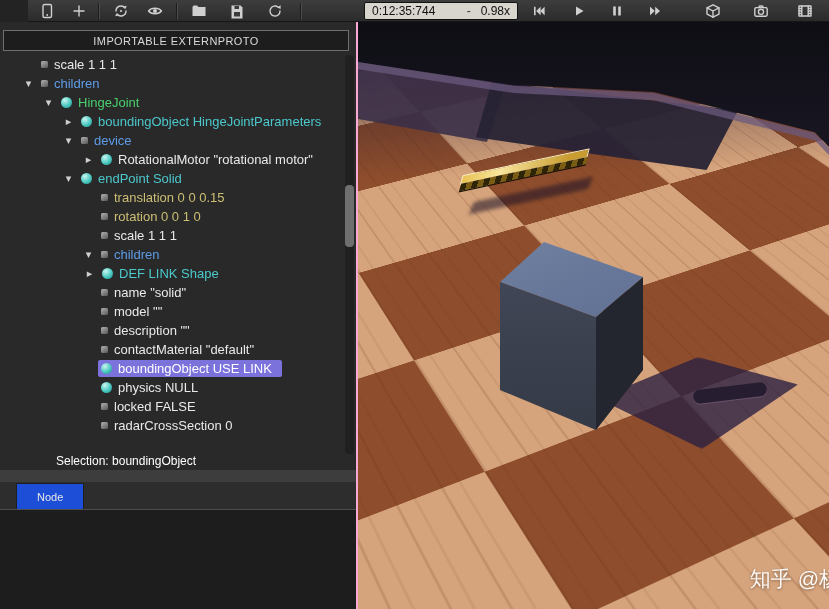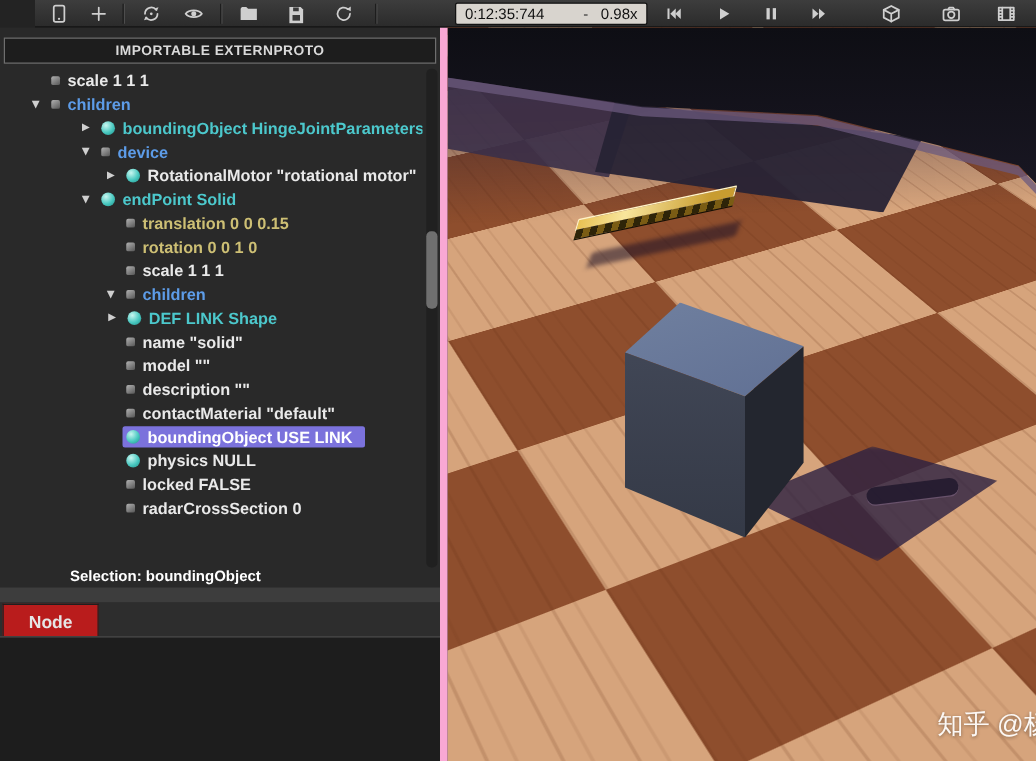--- a/index.html
+++ b/index.html
@@ -19,21 +19,21 @@
   .icf { fill:#cfcfcf; stroke:none; }
   .timebox { position:absolute; left:336px; top:2px; width:154px; height:18px;
              background:#d8d4ce; border:1px solid #121212; border-radius:2px;
              display:flex; align-items:center; padding:0 7px; font-size:12px; color:#111; }
   .timebox .tv { flex:1; }
   .timebox .dash { margin:0 10px 0 4px; color:#333; }
   .timebox .spd { }
 
   
   .left { position:absolute; left:0; top:22px; width:358px; height:587px;
-          background:#292929; border-right:6px solid #f9a8d4; z-index:10;font-weight:bold; }
+          background:#292929; border-right:2px solid #f9a8d4; z-index:10; }
   .proto-btn { position:absolute; left:3px; top:8px; width:346px; height:21px;
                background:#1d1d1d; border:1px solid #6e6e6e; color:#dadada;
                font-size:11px; letter-spacing:.4px; display:flex; align-items:center;
                justify-content:center; cursor:pointer; }
 
   .tree { position:absolute; left:0; top:33px; right:14px; height:399px; overflow:hidden;
           font-size:13px; }
   .row { height:19px; display:flex; align-items:center; gap:6px; white-space:nowrap; cursor:pointer;text-align:center; }
   .l1{padding-left:22px}.l2{padding-left:42px}.l3{padding-left:62px}
   .l4{padding-left:82px}.l5{padding-left:83px}
@@ -57,22 +57,22 @@
               background:#202020; border-radius:4px; }
   .sb-thumb { position:absolute; right:0; top:130px; width:9px; height:62px;
               background:#6f6f6f; border-radius:4px; cursor:grab; }
 
   .status { position:absolute; left:0; top:432px; width:100%; height:16px;
             color:#ffffff; font-size:12px; padding-left:56px; }
 
   .gapstrip { position:absolute; left:0; top:448px; width:100%; height:12px; background:#3d3d3d; }
   .tabbar { position:absolute; left:0; top:460px; width:100%; height:27px;
             background:#2d2d2d; display:flex; align-items:flex-end; }
-  .tab { height:26px; margin-left:2px; padding:0 20px; background:#b91c1c;
-         border:1px solid #1f1f1f; border-bottom:none; color:#e6e6e6; font-size:14px;
+  .tab { height:26px; margin-left:16px; padding:0 20px; background:#1d4ed8;
+         border:1px solid #1f1f1f; border-bottom:none; color:#e6e6e6; font-size:11px;
          display:flex; align-items:center; cursor:pointer; }
   .panel-content { position:absolute; left:0; top:487px; width:100%; height:100px;
                    background:#1d1d1d; border-top:1px solid #4e4e4e; }
 
   
   .viewport { position:absolute; left:358px; top:22px; width:519px; height:587px;
               overflow:hidden; background:#16161c; cursor:crosshair; }
   .floor { position:absolute; left:-1000px; top:-900px; width:2600px; height:2600px;
            background-color:#d6a47c;
            background-image:
@@ -241,20 +241,25 @@
       <div class="row l1">
         <span class="arrow"></span>
         <span class="dot fld"></span>
         <span class="lbl c-plain">scale 1 1 1</span>
       </div>
       <div class="row l1">
         <span class="arrow exp"></span>
         <span class="dot fld"></span>
         <span class="lbl c-kw">children</span>
       </div>
+      <div class="row l2">
+        <span class="arrow exp"></span>
+        <span class="dot node"></span>
+        <span class="lbl c-green">HingeJoint</span>
+      </div>
       <div class="row l3">
         <span class="arrow col"></span>
         <span class="dot node"></span>
         <span class="lbl c-teal">boundingObject HingeJointParameters</span>
       </div>
       <div class="row l3">
         <span class="arrow exp"></span>
         <span class="dot fld"></span>
         <span class="lbl c-kw">device</span>
       </div>

